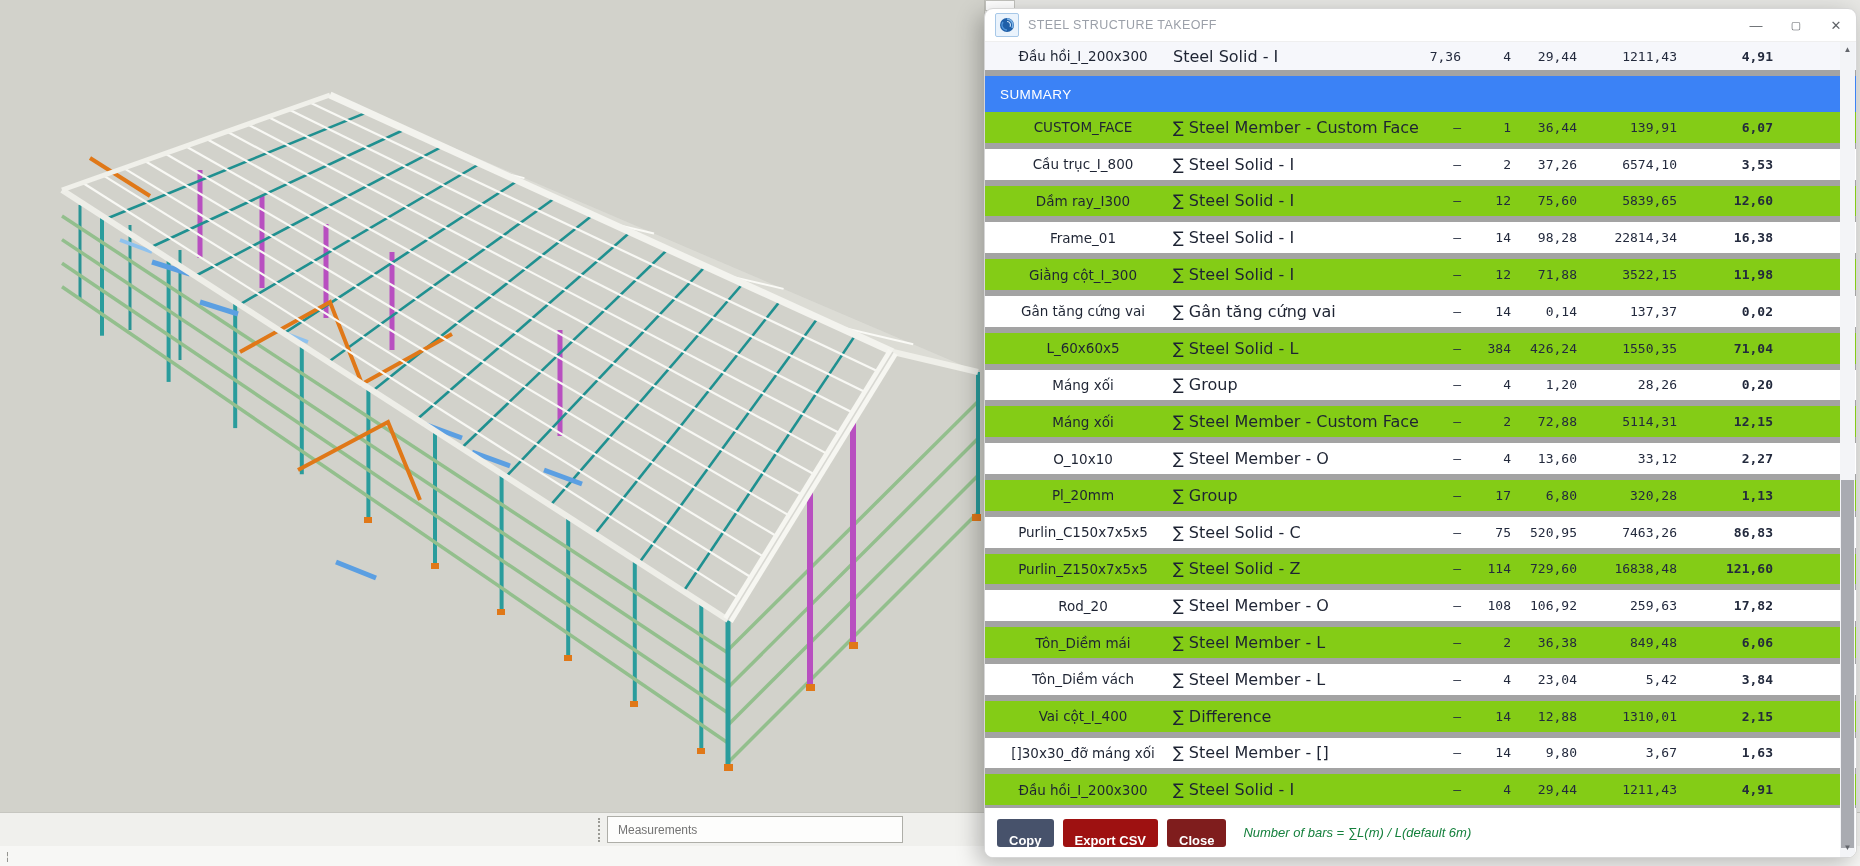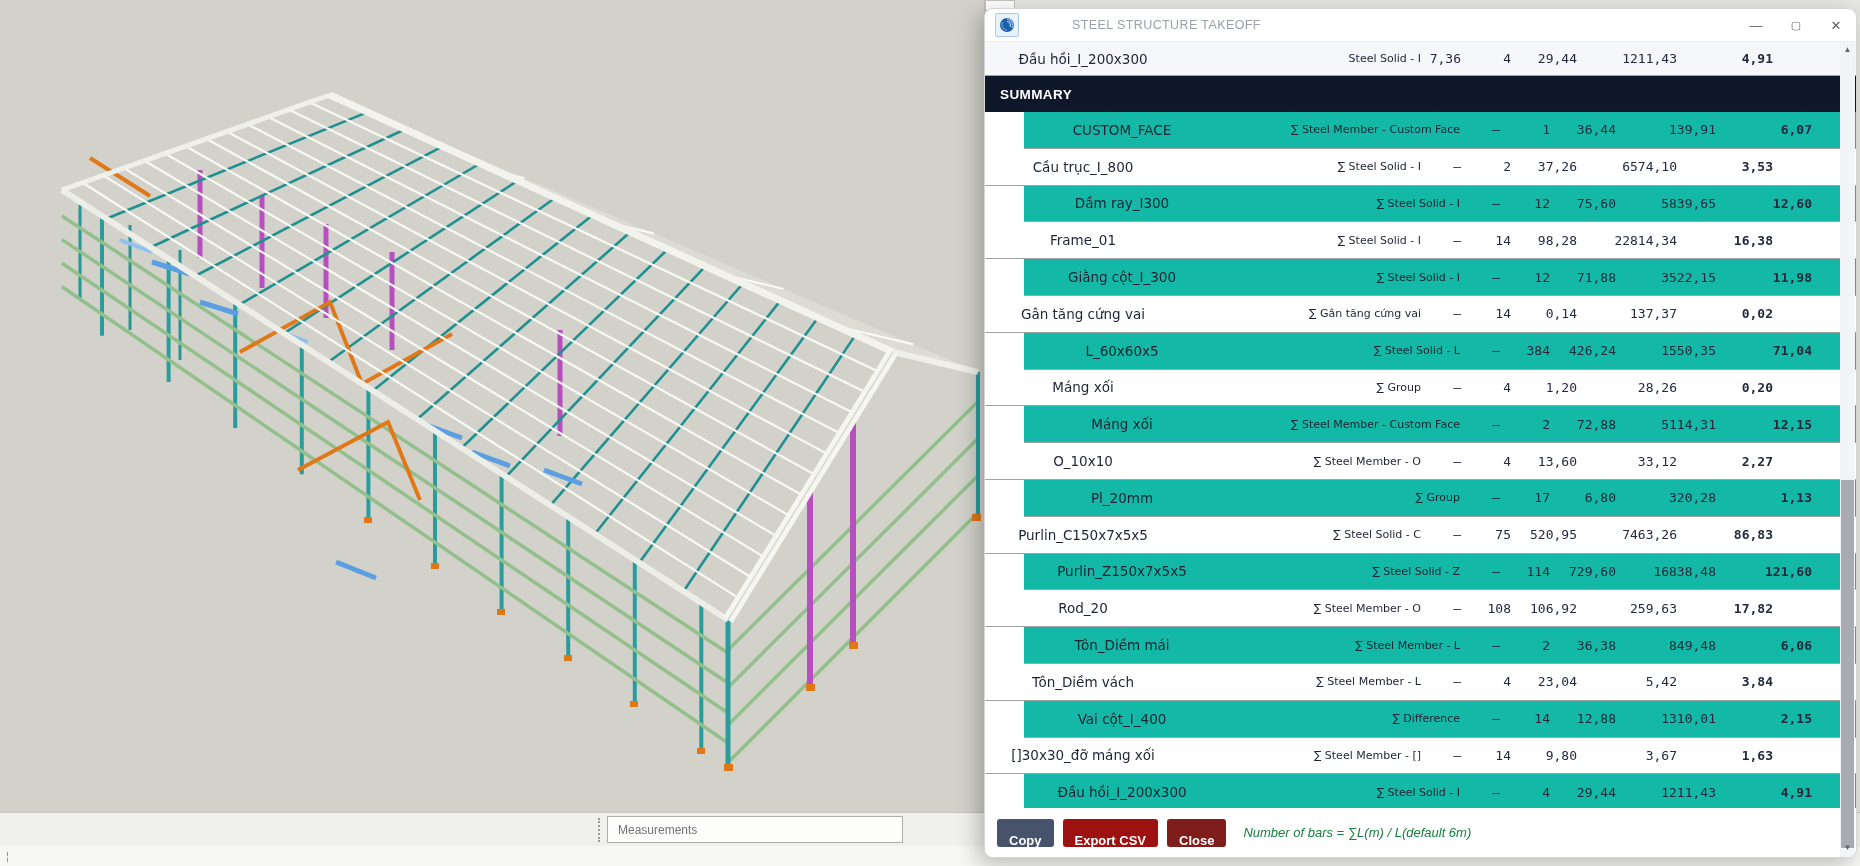--- a/index.html
+++ b/index.html
@@ -12,38 +12,38 @@
 
   
   .measure-bar{position:absolute;left:0;top:812px;width:1860px;height:34px;background:#f0f0ed;border-top:1px solid #c6c6c0;}
   .measure-box{position:absolute;left:607px;top:3px;width:296px;height:27px;background:#fdfdfc;border:1px solid #aeaea8;box-sizing:border-box;display:flex;align-items:center;padding-left:10px;font-size:12px;color:#737373;}
   .measure-handle{position:absolute;left:598px;top:5px;width:4px;height:24px;border-left:2px dotted #9a9a94;}
   .status-bar{position:absolute;left:0;top:846px;width:1860px;height:20px;background:#f7f7f5;display:flex;align-items:center;font-size:12.5px;color:#1c1c1c;}
   .status-pipe{color:#8a8a85;margin:0 14px 0 6px;font-size:11px;}
 
   
   .dialog{position:absolute;left:984px;top:8px;width:873px;height:850px;background:#fff;border:1px solid #d6d6d6;border-radius:9px;box-shadow:-6px 6px 22px rgba(0,0,0,.25);box-sizing:border-box;overflow:hidden;}
-  .titlebar{height:32px;display:flex;align-items:center;padding-left:10px;border-bottom:1px solid #efefef;gap:44px;}
+  .titlebar{height:32px;display:flex;align-items:center;padding-left:10px;border-bottom:1px solid #efefef;}
   .app-icon-box{width:22px;height:22px;border:1px solid #a7c8e8;background:#eaf3fc;border-radius:2px;display:flex;align-items:center;justify-content:center;margin-right:9px;}
   .dlg-title{font-size:12.5px;color:#9ba0a9;letter-spacing:.4px;flex:1;}
   .win-controls{display:flex;height:32px;}
   .win-btn{width:40px;height:32px;display:flex;align-items:center;justify-content:center;color:#5f6368;font-size:13px;cursor:default;}
   .win-btn.max{font-size:11px;}
 
   
   .table-area{position:relative;}
-  .trow{display:flex;align-items:center;height:36.8px;border-bottom:1px solid #a3a3a3;font-size:14px;color:#1e2433;box-sizing:border-box;}
-  .trow.tint{background:#14b8a6;margin-left:39px;}
+  .trow{display:flex;align-items:center;height:36.8px;border-bottom:6px solid #a3a3a3;font-size:14px;color:#1e2433;box-sizing:border-box;}
+  .trow.tint{background:#84cc16;}
   .trow.toprow{height:34px;background:#f6f7fb;}
   .cell{box-sizing:border-box;}
   .c-name{width:188px;text-align:center;padding-left:8px;font-family:"DejaVu Sans","Liberation Sans",sans-serif;font-size:13.5px;}
-  .c-type{width:248px;text-align:right;font-family:"DejaVu Sans","Liberation Sans",sans-serif;font-size:11px;}
+  .c-type{width:248px;text-align:left;font-family:"DejaVu Sans","Liberation Sans",sans-serif;font-size:16px;}
   .c-num{font-family:"DejaVu Sans Mono","Liberation Mono",monospace;font-size:13px;text-align:right;color:#232a3d;}
   .c-d3{width:40px;} .c-qty{width:50px;} .c-len{width:66px;} .c-mass{width:100px;} .c-bars{width:96px;font-weight:bold;}
-  .summary-bar{height:36px;background:#0f172a;color:#fff;display:flex;align-items:center;padding-left:15px;font-size:13.5px;font-weight:bold;letter-spacing:.4px;}
+  .summary-bar{height:36px;background:#3b82f6;color:#fff;display:flex;align-items:center;padding-left:15px;font-size:13.5px;font-weight:normal;letter-spacing:.4px;}
 
   
   .dlg-footer{position:absolute;left:0;bottom:0;width:100%;height:49px;background:#fff;display:flex;align-items:center;padding-left:12px;box-sizing:border-box;}
   .btn{height:26px;border:none;border-radius:3px;color:#fff;font-family:"Liberation Sans",sans-serif;font-size:13px;font-weight:bold;padding:14px 12px;margin-right:9px;cursor:pointer;}
   .btn-copy{background:#47526b;}
   .btn-export{background:#9e1111;}
   .btn-close{background:#7f1d1d;}
   .footer-note{font-size:13px;font-style:italic;color:#15803d;margin-left:8px;}
 
   

